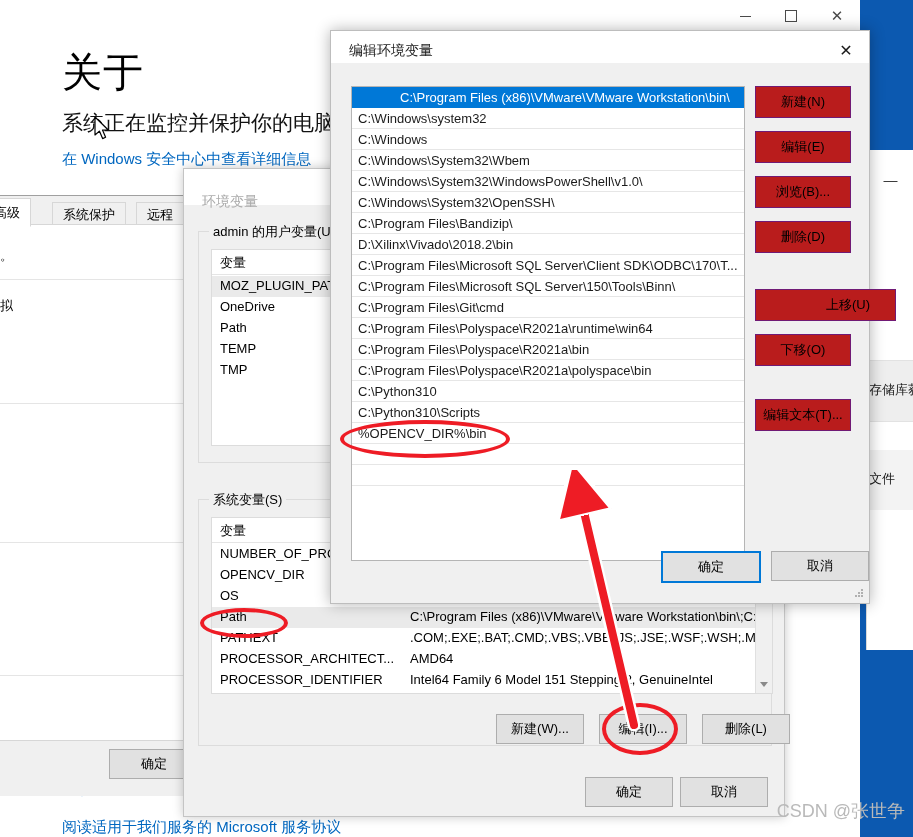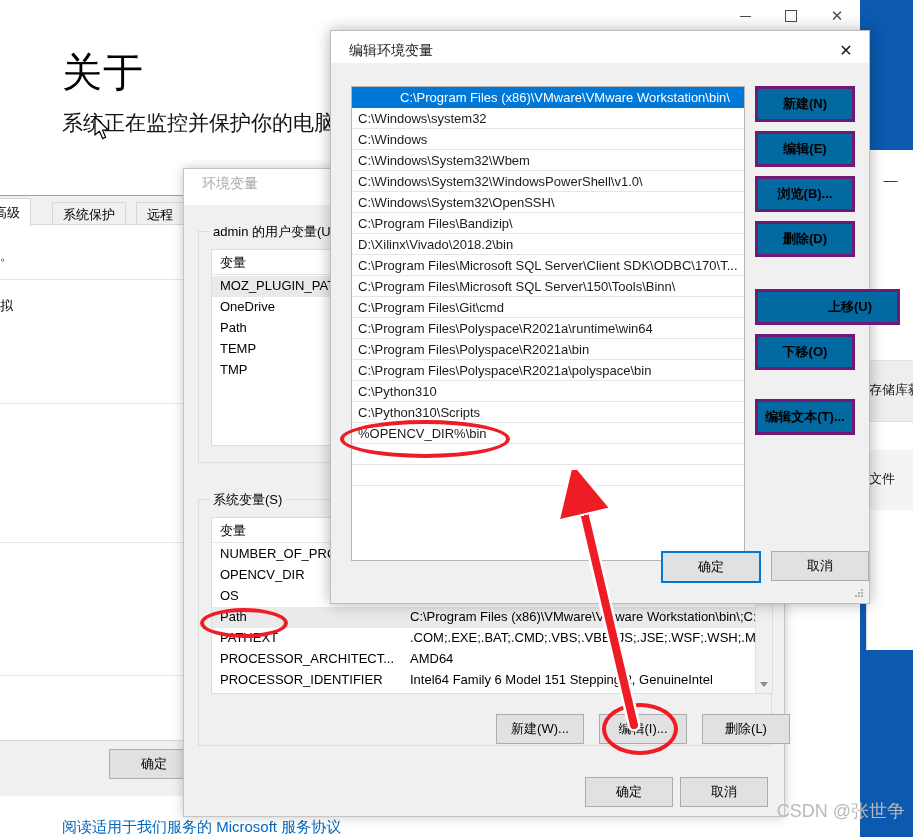--- a/index.html
+++ b/index.html
@@ -110,21 +110,21 @@
 
   
   #envvars{
     left:183px;top:168px;width:600px;height:647px;background:#f0f0f0;
     border:1px solid #c4c4c4;box-shadow:0 0 10px rgba(0,0,0,0.22);
   }
   #envvars-titlebar{
     position:absolute;left:0;top:0;width:600px;height:36px;background:#ffffff;
   }
   #envvars-title{
-    position:absolute;left:18px;top:6px;font-size:14px;color:#aaaaaa;
+    position:absolute;left:18px;top:24px;font-size:14px;color:#aaaaaa;
   }
   .group{
     position:absolute;border:1px solid #dcdcdc;
   }
   .group-label{
     position:absolute;top:-9px;left:10px;background:#f0f0f0;padding:0 4px;
     font-size:13px;color:#000;white-space:nowrap;
   }
   .lv{
     position:absolute;background:#ffffff;border:1px solid #dcdcdc;overflow:hidden;
@@ -174,23 +174,23 @@
   }
   .path-row{
     position:absolute;left:0;right:0;height:21px;line-height:21px;
     font-size:13px;color:#1b1b1b;
     border-bottom:1px solid #e6e6e6;padding-left:6px;
     white-space:nowrap;overflow:hidden;box-sizing:border-box;
   }
   .path-row.selected{background:#0078d7;color:#ffffff;border-bottom-color:#0078d7;}
   #editenv-sidebtns{position:absolute;left:424px;top:55px;width:96px;}
   .side-btn{
-    position:absolute;left:0;width:94px;height:30px;background:#0369a1;
-    border:3px solid #701a75;font-size:13px;display:flex;align-items:center;
-    justify-content:center;color:#000;white-space:nowrap;font-weight:bold;
+    position:absolute;left:0;width:94px;height:30px;background:#b91c1c;
+    border:1px solid #701a75;font-size:13px;display:flex;align-items:center;
+    justify-content:center;color:#000;white-space:nowrap;
   }
   #editenv-ok{
     position:absolute;left:330px;top:520px;width:96px;height:28px;
   }
   #editenv-cancel{
     position:absolute;left:440px;top:520px;width:96px;height:28px;
   }
   #editenv-grip{
     position:absolute;right:5px;bottom:4px;width:10px;height:10px;
   }
@@ -238,20 +238,21 @@
       <div id="cap-max" class="capbtn">
         <span class="cap-max-glyph"></span>
       </div>
       <div id="cap-close" class="capbtn">
         <span class="cap-close-glyph">✕</span>
       </div>
     </div>
   </div>
   <div id="about-title">关于</div>
   <div id="about-sub">系统正在监控并保护你的电脑。</div>
+  <div id="about-link1">在 Windows 安全中心中查看详细信息</div>
   <div id="about-link-bottom1">更改产品密钥或升级 Windows</div>
   <div id="about-link-bottom2">阅读适用于我们服务的 Microsoft 服务协议</div>
 </div>
 
 <div id="sysprops" class="abs">
   <div id="sysprops-tabs">
 
     <div class="tab active" style="left:178px;">高级</div>
     <div class="tab" style="left:247px;">系统保护</div>
     <div class="tab" style="left:331px;">远程</div>

